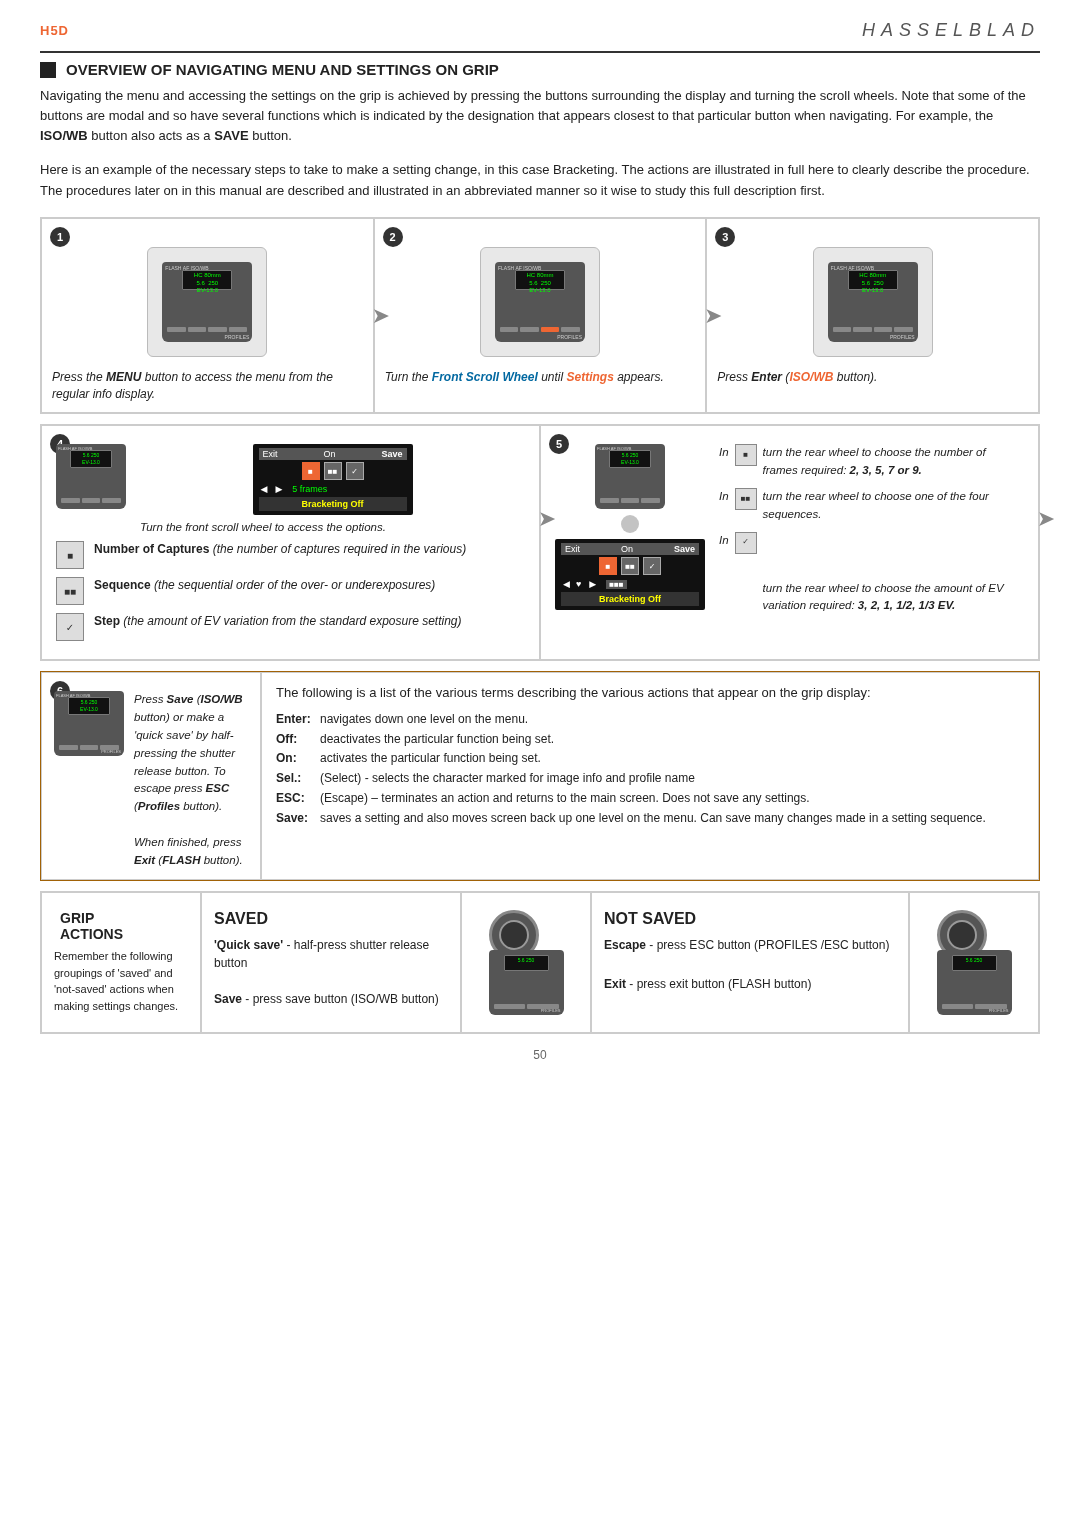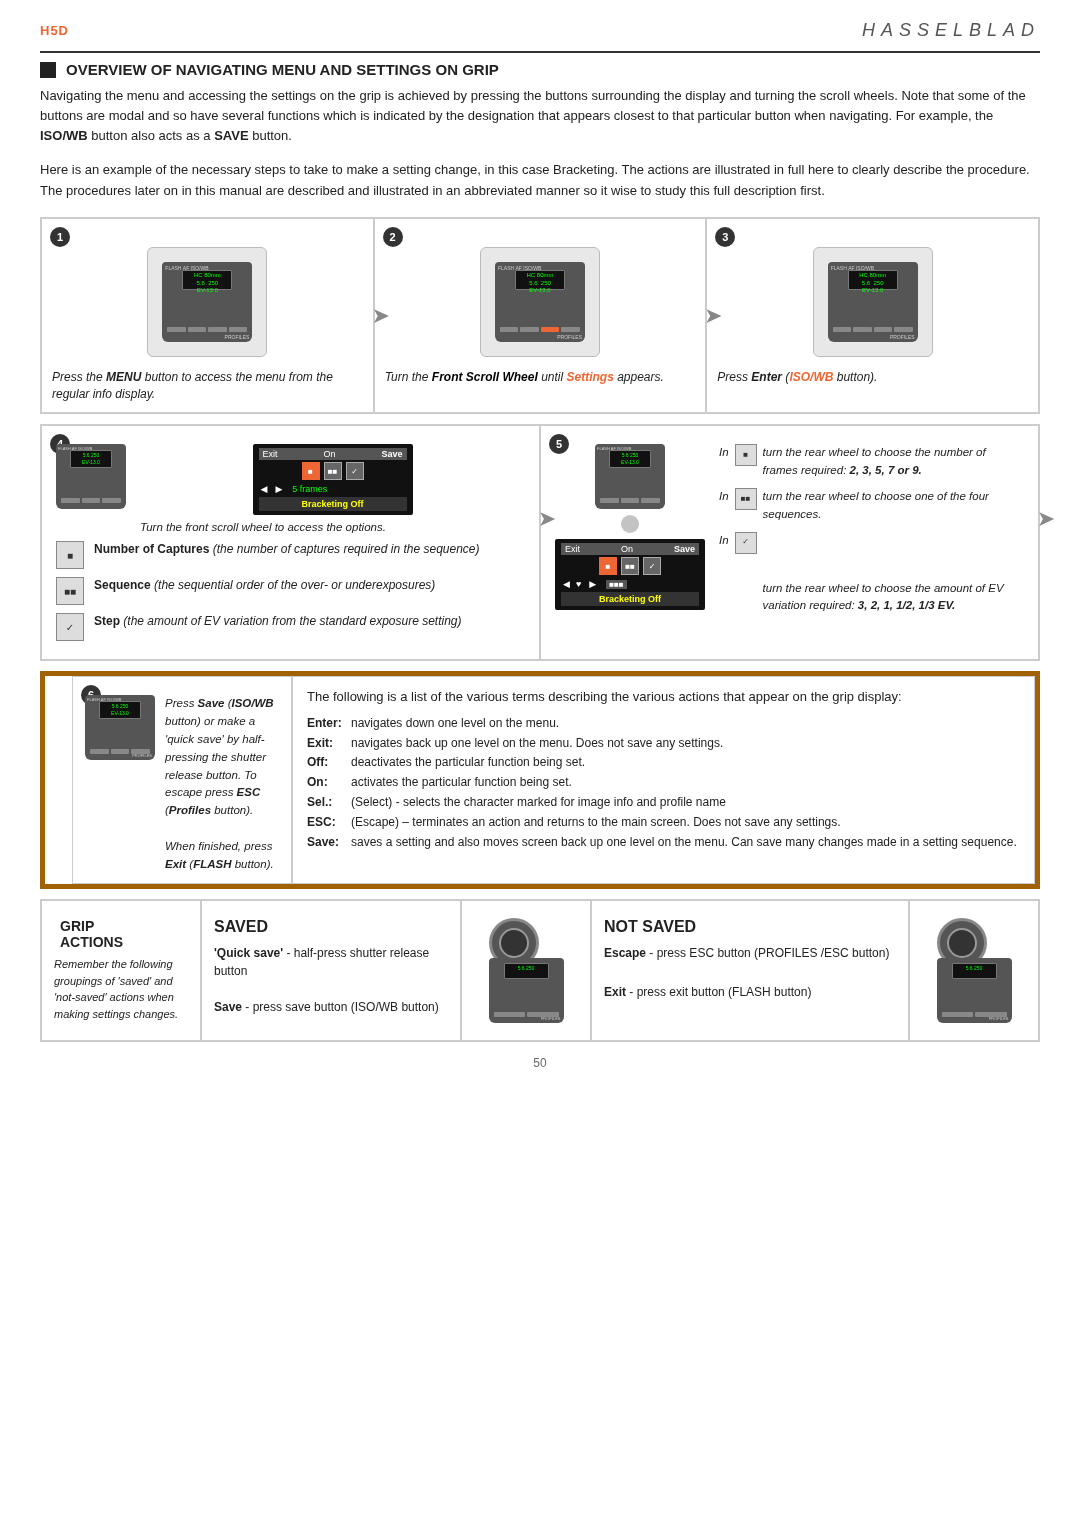--- a/index.html
+++ b/index.html
@@ -267,21 +267,20 @@
       align-items: center;
       gap: 6px;
       font-size: 14px;
       font-weight: bold;
       text-transform: uppercase;
       margin-bottom: 6px;
     }
     .grip-body {
       font-size: 11px;
       line-height: 1.5;
-      font-style: italic;
     }
     .saved-title {
       font-size: 16px;
       font-weight: bold;
       margin-bottom: 8px;
     }
     .not-saved-title {
       font-size: 16px;
       font-weight: bold;
       margin-bottom: 8px;
@@ -297,21 +296,21 @@
       line-height: 1.6;
     }
     .not-saved-text strong { font-weight: bold; }
 
     .page-num {
       text-align: center;
       font-size: 12px;
       color: #666;
       margin-top: 14px;
     }
-    .front-scroll-bold { font-weight: bold; color: #000000; }
+    .front-scroll-bold { font-weight: bold; color: #0369a1; }
     .settings-bold { font-weight: bold; color: #e63; }
     .iso-wb-bold { font-weight: bold; color: #e63; }
 
     
     .cam-mini {
       width: 90px;
       height: 80px;
       background: #555;
       border-radius: 4px 4px 6px 6px;
       position: relative;
@@ -491,21 +490,21 @@
         </div>
         <div style="font-size:11.5px;margin-top:6px;font-style:italic;">
           Turn the front scroll wheel to access the options.
         </div>
       </div>
     </div>
 
     <div class="icon-items">
       <div class="icon-item-row">
         <div class="icon-box">■</div>
-        <div class="icon-desc"><strong>Number of Captures</strong> <em>(the number of captures required in the sequence)</em></div>
+        <div class="icon-desc"><strong>Number of Captures</strong> <em>(the number of captures required in the various)</em></div>
       </div>
       <div class="icon-item-row">
         <div class="icon-box">■■</div>
         <div class="icon-desc"><strong>Sequence</strong> <em>(the sequential order of the over- or underexposures)</em></div>
       </div>
       <div class="icon-item-row">
         <div class="icon-box">✓</div>
         <div class="icon-desc"><strong>Step</strong> <em>(the amount of EV variation from the standard exposure setting)</em></div>
       </div>
     </div>
@@ -566,21 +565,21 @@
           <span style="font-style:italic;">In</span>
           <div class="icon-box" style="width:22px;height:22px;font-size:8px;flex-shrink:0;">✓</div>
           <span style="font-style:italic;margin-top:48px;">turn the rear wheel to choose the amount of EV variation required: <strong>3, 2, 1, 1/2, 1/3 EV.</strong></span>
         </div>
       </div>
     </div>
     <div class="arrow-right" style="right:-18px;top:40%;color:#888;">➤</div>
   </div>
 </div>
 
-<div style="display:grid;grid-template-columns:220px 1fr;border:5px solid #a16207;padding-left:27px;">
+<div style="display:grid;grid-template-columns:220px 1fr;border:1px solid #a16207;">
 
   <div style="border:1px solid #ccc;padding:10px 12px;position:relative;">
     <span class="step-num">6</span>
     <div style="display:flex;gap:10px;margin-top:8px;">
       <div style="flex-shrink:0;">
         <div class="cam-mini" style="width:70px;height:65px;">
           <div class="cam-mini-disp" style="width:42px;height:18px;top:6px;left:14px;">
             <div class="cam-mini-text" style="font-size:5px;">5.6&nbsp;250<br>EV-13.0</div>
           </div>
           <div style="position:absolute;top:2px;left:2px;color:#ccc;font-size:4px;">FLASH AF ISO/WB</div>
@@ -601,24 +600,20 @@
   </div>
 
   <div style="border:1px solid #ccc;padding:10px 14px;">
     <div class="terms-title">The following is a list of the various terms describing the various actions that appear on the grip display:</div>
     <div class="terms-table">
       <div class="term-row">
         <span class="term-key">Enter:</span>
         <span>navigates down one level on the menu.</span>
       </div>
       <div class="term-row">
-        <span class="term-key">Exit:</span>
-        <span>navigates back up one level on the menu. Does not save any settings.</span>
-      </div>
-      <div class="term-row">
         <span class="term-key">Off:</span>
         <span>deactivates the particular function being set.</span>
       </div>
       <div class="term-row">
         <span class="term-key">On:</span>
         <span>activates the particular function being set.</span>
       </div>
       <div class="term-row">
         <span class="term-key">Sel.:</span>
         <span>(Select) - selects the character marked for image info and profile name</span>

